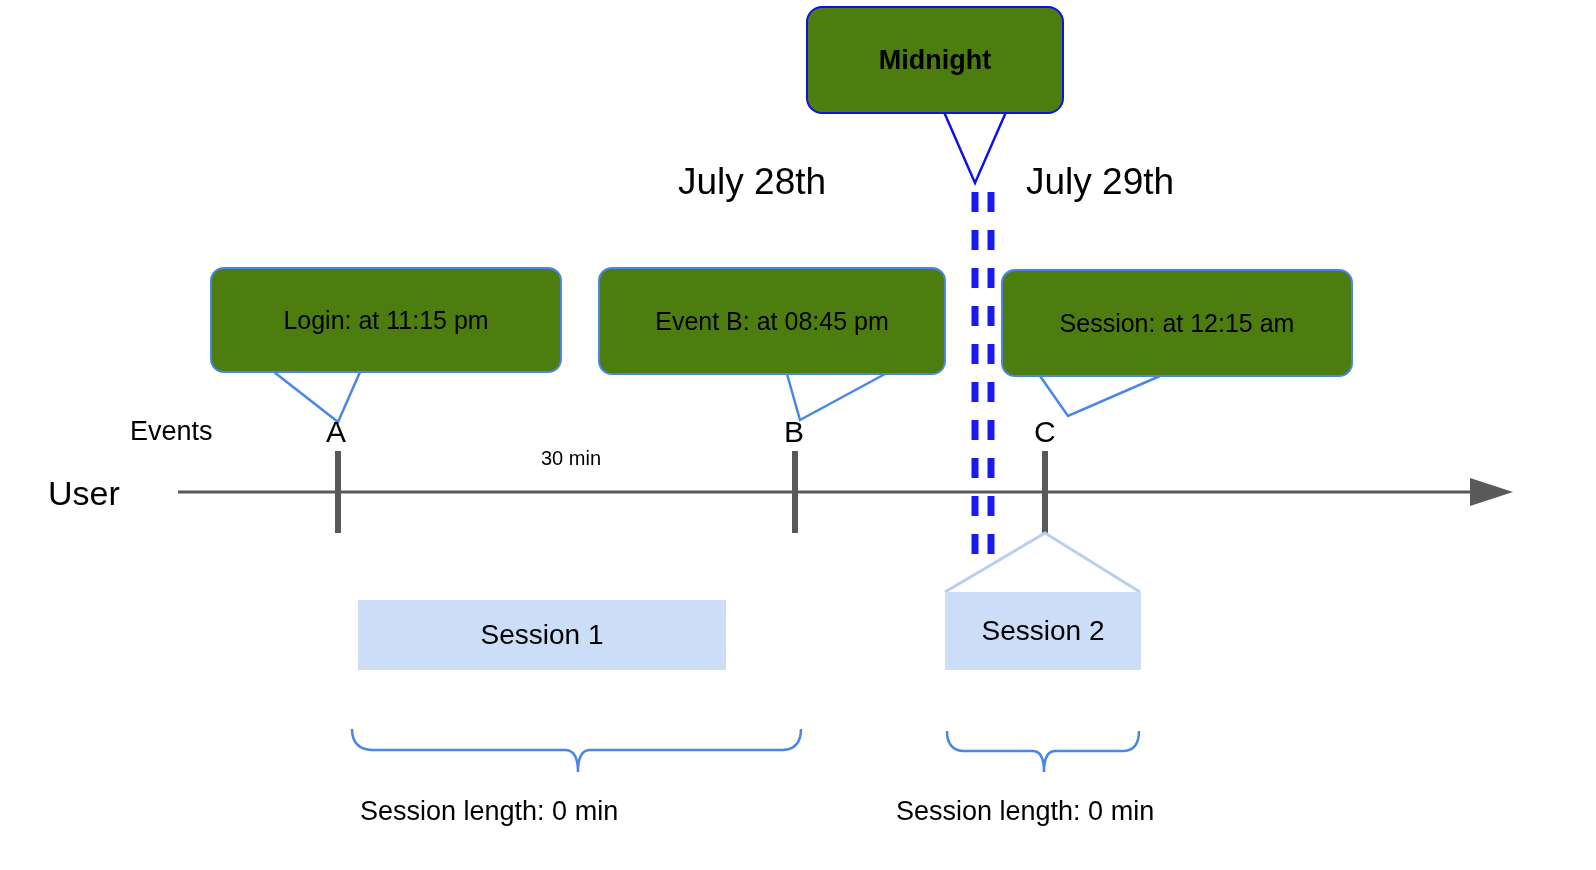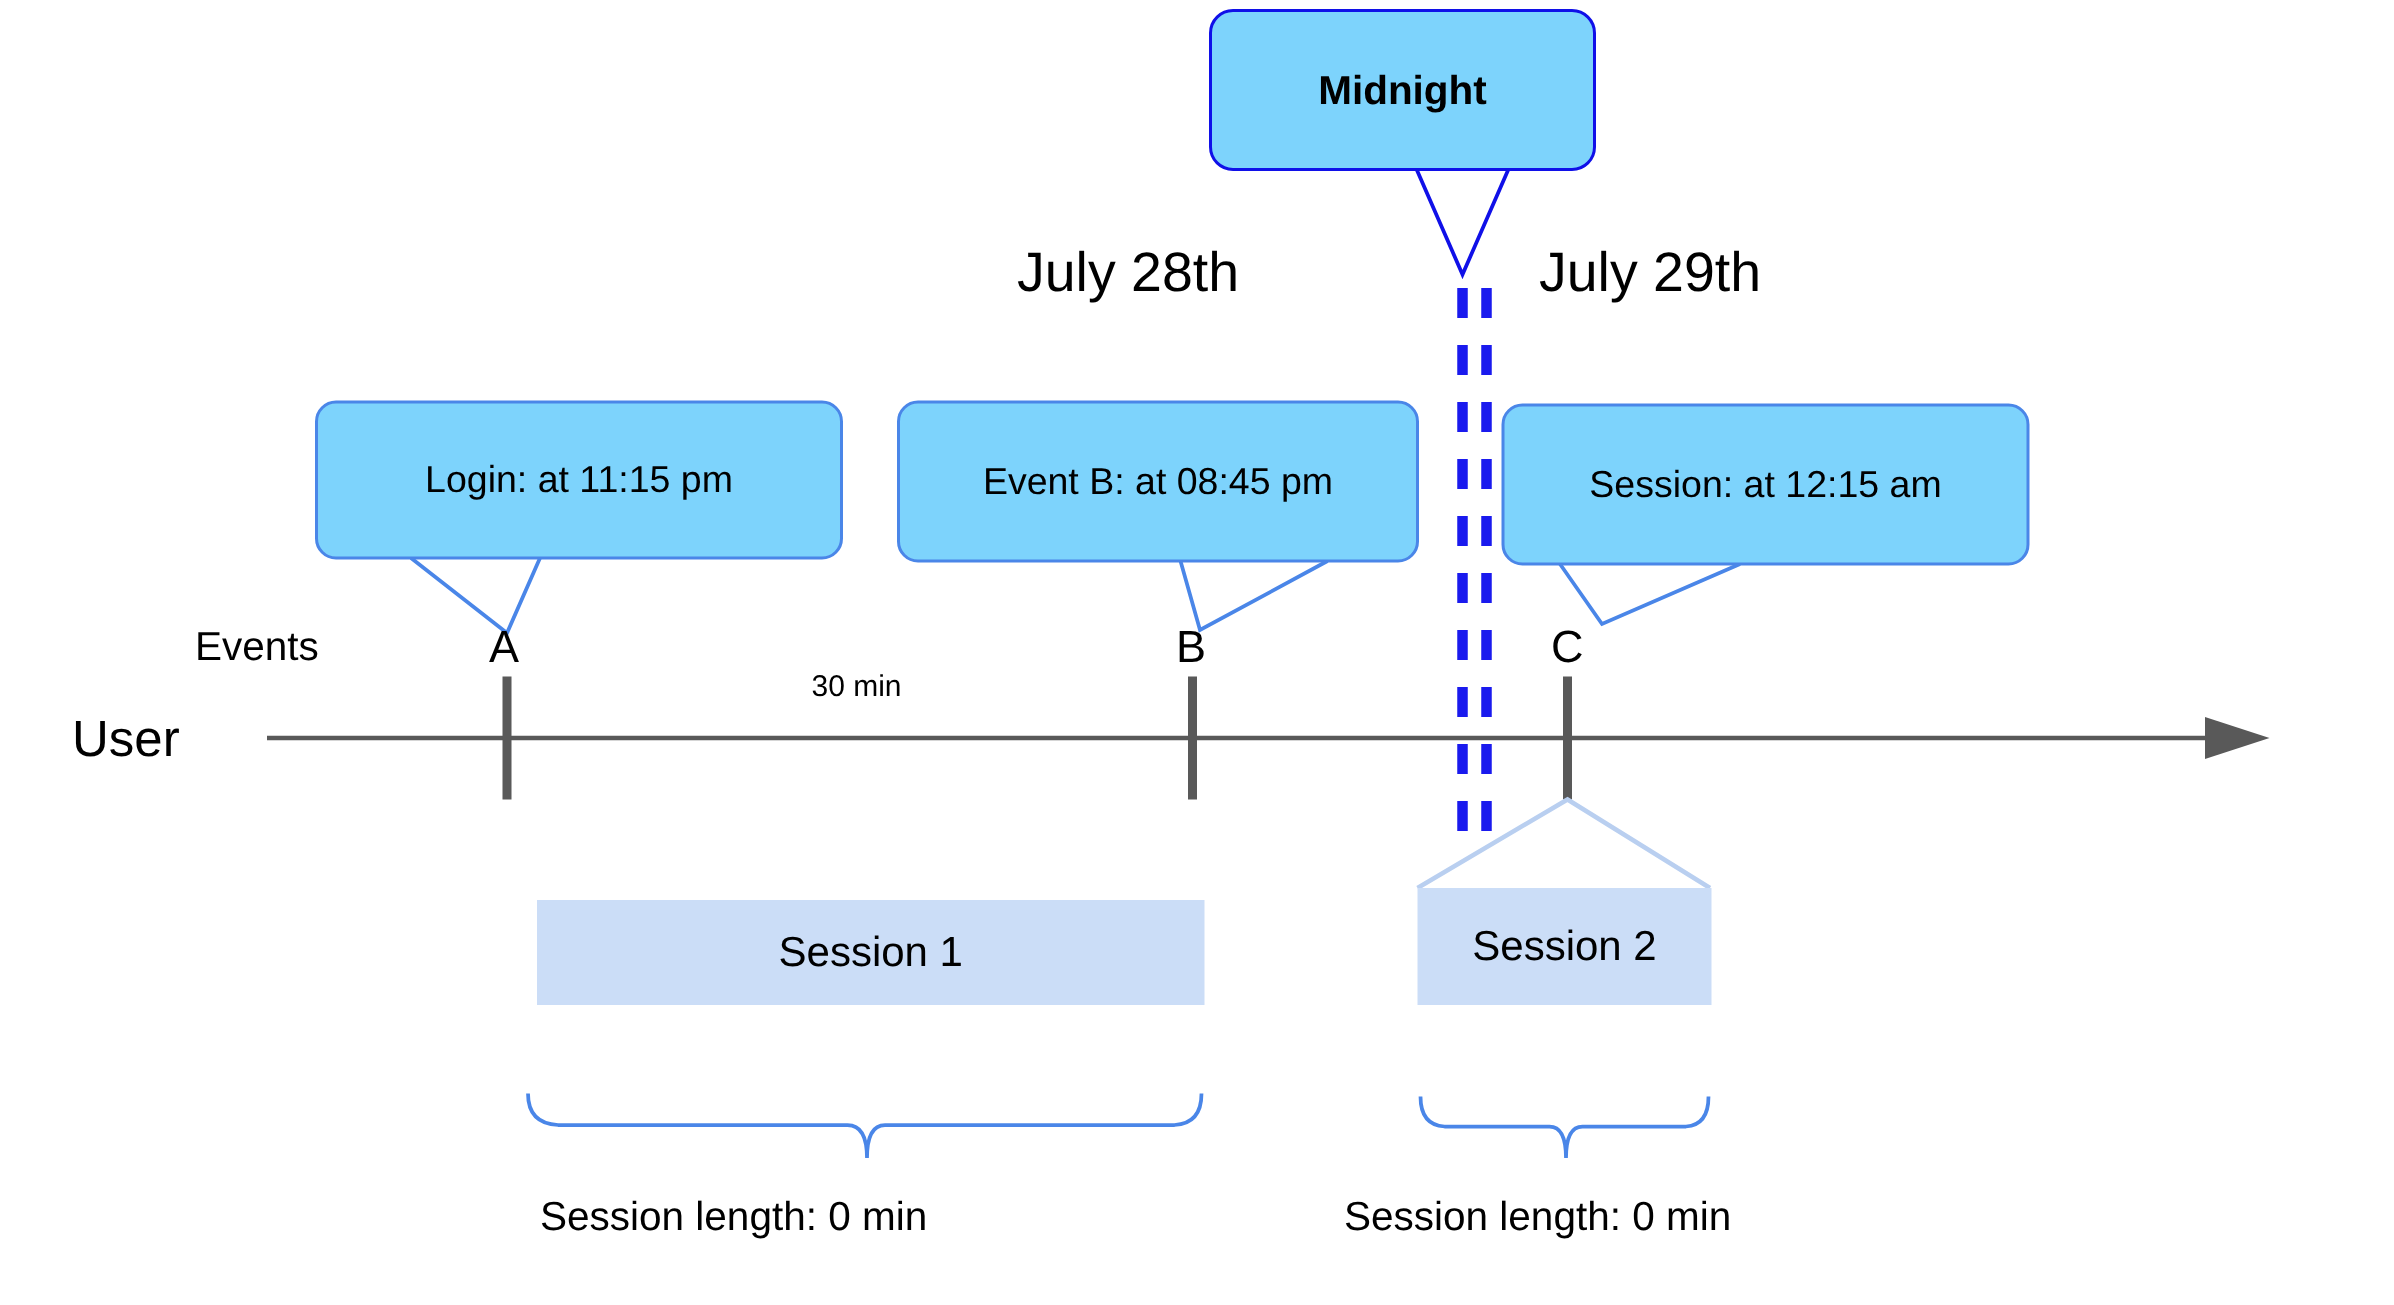--- a/index.html
+++ b/index.html
@@ -29,21 +29,21 @@
   .txt {
     position: absolute;
     white-space: nowrap;
     line-height: 1;
   }
 
   
   .callout {
     position: absolute;
     box-sizing: border-box;
-    background: #7dd3fc;
+    background: #4d7c0f;
     border: 2px solid #4a86e8;
     border-radius: 14px;
     display: flex;
     align-items: center;
     justify-content: center;
     font-size: 25px;
     color: #000000;
   }
   .callout.midnight {
     border: 2px solid #1010e8;
@@ -180,21 +180,21 @@
     <span>B</span>
   </div>
   <div class="txt t-marker" style="left:1034px; top:417px;">
     <span>C</span>
   </div>
 
   <div class="txt t-small" style="left:541px; top:448px;">
     <span>30 min</span>
   </div>
 
-  <div class="session-box" style="left:358px; top:600px; width:445px; height:70px;">
+  <div class="session-box" style="left:358px; top:600px; width:368px; height:70px;">
     <span>Session 1</span>
   </div>
   <div class="session-box" style="left:945px; top:592px; width:196px; height:78px;">
     <span>Session 2</span>
   </div>
 
   <div class="txt t-sesslen" style="left:360px; top:798px;">
     <span>Session length: 0 min</span>
   </div>
   <div class="txt t-sesslen" style="left:896px; top:798px;">

